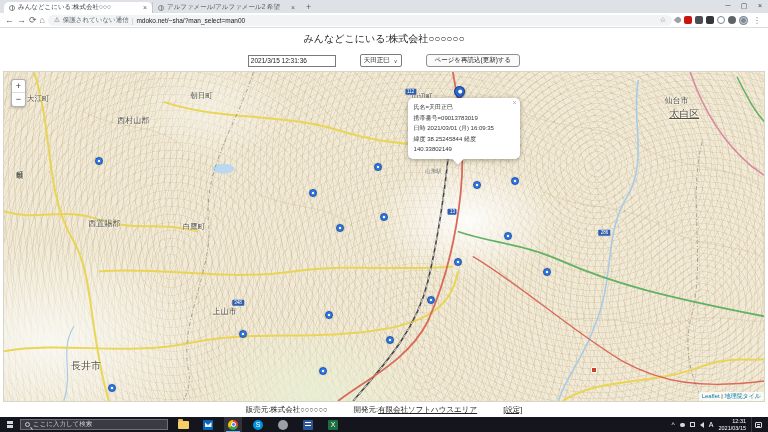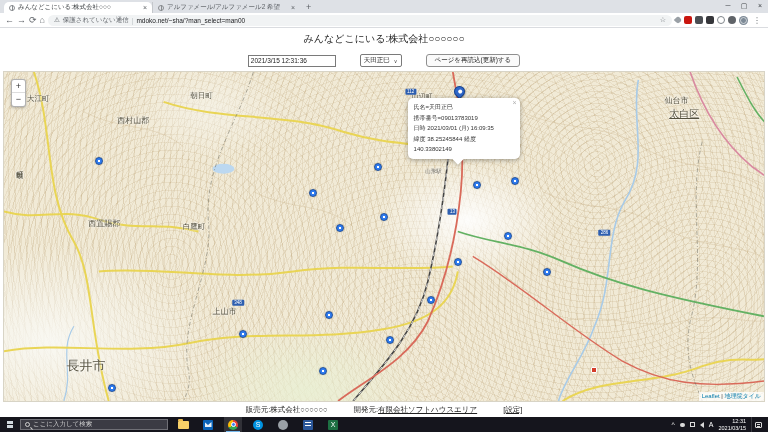--- a/index.html
+++ b/index.html
@@ -219,21 +219,21 @@
     <div id="map-layer">
         <span class="map-label" style="left: 4.5%; top: 4.8%; font-size: 7.5px;">大江町</span>
         <span class="map-label" style="left: 26%; top: 3.8%; font-size: 7.5px;">朝日町</span>
         <span class="map-label" style="left: 17%; top: 11.5%; font-size: 8px;">西村山郡</span>
         <span class="map-label" style="left: 55%; top: 4.2%; font-size: 7px;">山辺町</span>
         <span class="map-label" style="left: 88.5%; top: 5%; font-size: 8px;">仙台市</span>
         <span class="map-label" style="left: 89.5%; top: 9.6%; font-size: 10px; text-decoration: underline;">太白区</span>
         <span class="map-label" style="left: 13.2%; top: 44%; font-size: 8px;">西置賜郡</span>
         <span class="map-label" style="left: 25%; top: 45.2%; font-size: 7.5px;">白鷹町</span>
         <span class="map-label" style="left: 29%; top: 71.5%; font-size: 8px;">上山市</span>
-        <span class="map-label" style="left: 10.8%; top: 89%; font-size: 13px; text-align: center;">長井市</span>
+        <span class="map-label" style="left: 10.8%; top: 89%; font-size: 10px; text-align: center;">長井市</span>
         <span class="map-label vertical" style="left: 2%; top: 26%; font-size: 7px;">朝日町</span>
         <span class="map-label small" style="left: 56.5%; top: 27.5%; font-size: 5.5px;">山形駅</span>
         <span class="map-shield" style="left: 53.5%; top: 2.4%;">112</span>
         <span class="map-shield" style="left: 59%; top: 40.3%;">13</span>
         <span class="map-shield" style="left: 79%; top: 47%;">286</span>
         <span class="map-shield" style="left: 30.8%; top: 69%;">348</span>
         <div class="map-marker" style="left: 12.5%; top: 24.2%;"></div>
         <div class="map-marker" style="left: 40.6%; top: 34.5%;"></div>
         <div class="map-marker" style="left: 49.2%; top: 26.1%;"></div>
         <div class="map-marker" style="left: 44.2%; top: 45.5%;"></div>

